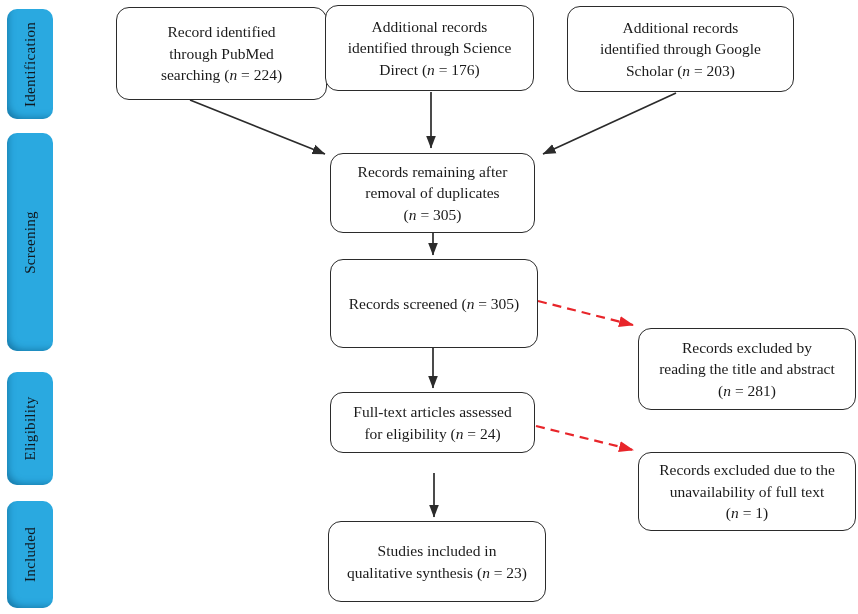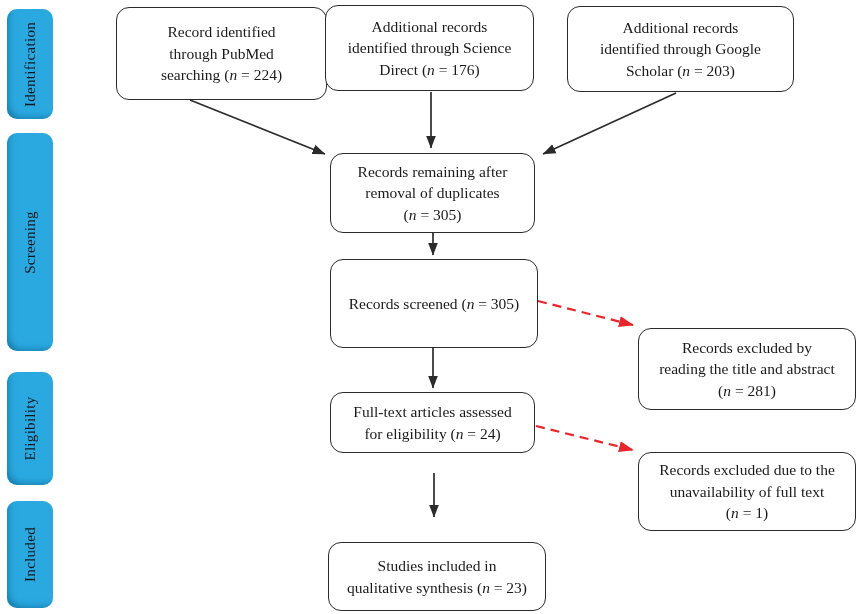--- a/index.html
+++ b/index.html
@@ -42,21 +42,21 @@
     font-size:15.5px;line-height:1.38;
     padding:4px 8px;box-sizing:border-box;
   }
   .node .txt{white-space:pre-line;}
   #node-pubmed{left:72px;top:7px;width:211px;height:93px;margin-left:44px;}
   #node-science-direct{left:325px;top:5px;width:209px;height:86px;}
   #node-google-scholar{left:567px;top:6px;width:227px;height:86px;}
   #node-duplicates{left:330px;top:153px;width:205px;height:80px;}
   #node-screened{left:330px;top:259px;width:208px;height:89px;}
   #node-fulltext{left:330px;top:392px;width:205px;height:61px;}
-  #node-studies{left:328px;top:542px;width:218px;height:69px;}
+  #node-studies{left:328px;top:521px;width:218px;height:81px;}
   #node-excluded-title{left:638px;top:328px;width:218px;height:82px;}
   #node-excluded-fulltext{left:638px;top:452px;width:218px;height:79px;justify-content:center;}
 
   
   svg.arrows{position:absolute;left:0;top:0;}
   .arrow{stroke:var(--arrow,#2b2b2b);stroke-width:1.7;fill:none;}
   .arrow-red{stroke:var(--exclusion-arrow,#e8252a);stroke-width:2.2;fill:none;stroke-dasharray:9 6;}
   .head-black{fill:var(--arrow,#2b2b2b);}
   .head-red{fill:var(--exclusion-arrow,#e8252a);}
 </style>

